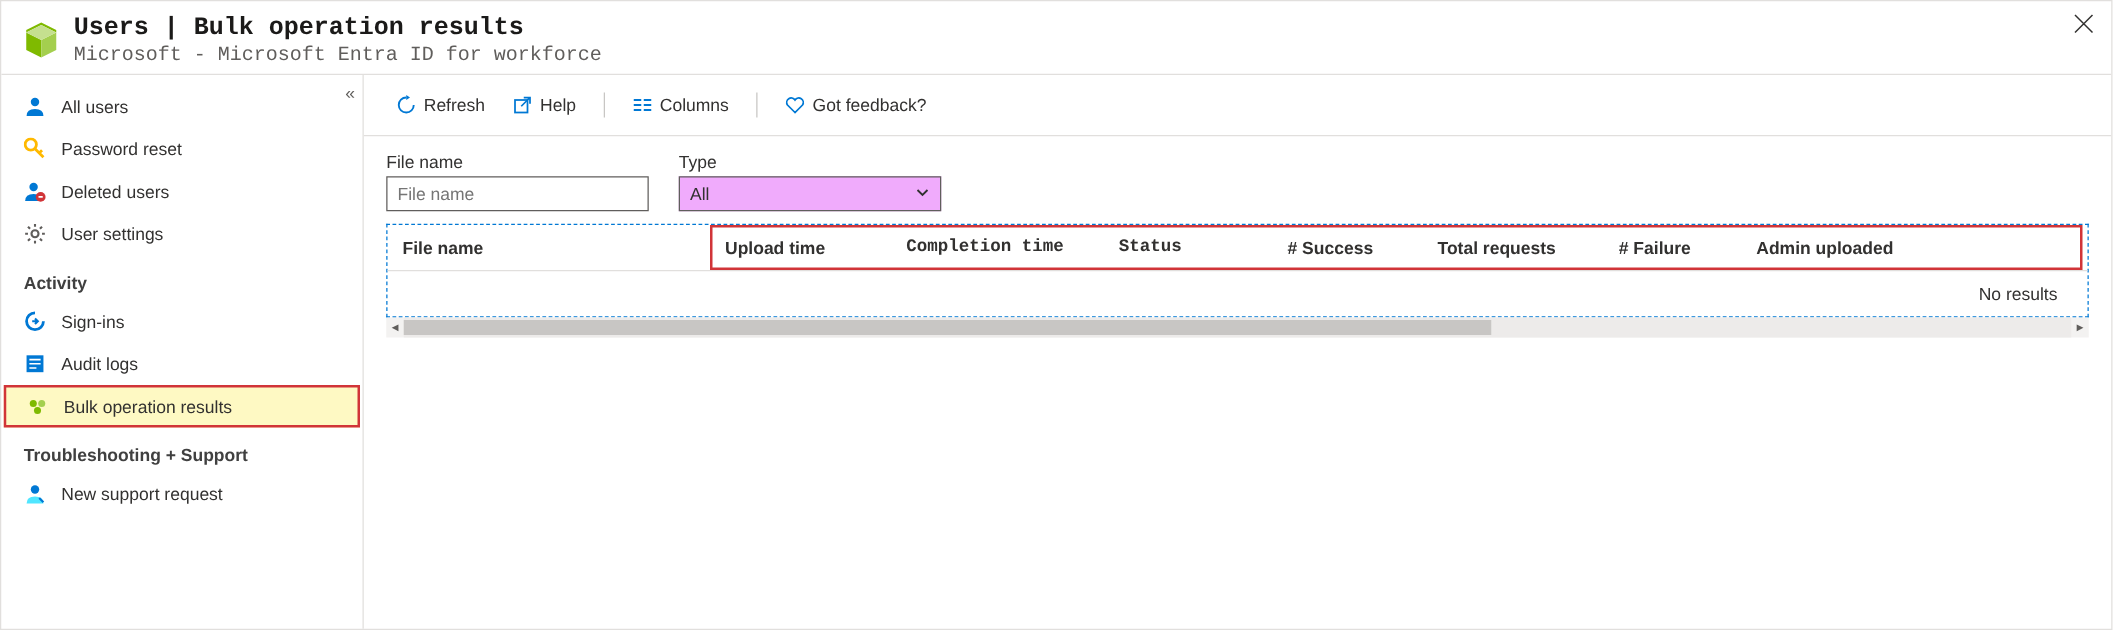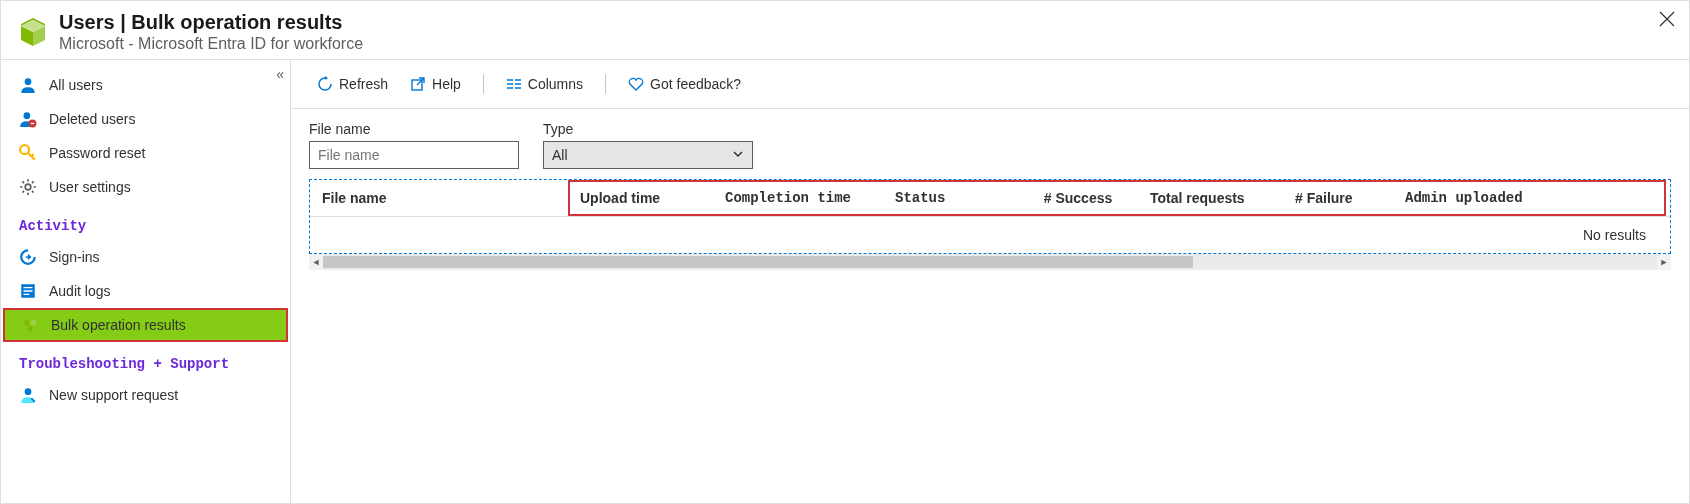--- a/index.html
+++ b/index.html
@@ -12,20 +12,21 @@
       height: 504px;
       overflow: hidden;
       border: 1px solid #e1dfdd;
     }
     .header {
       display: flex;
       align-items: center;
       padding: 10px 16px 6px 16px;
       border-bottom: 1px solid #e1dfdd;
       position: relative;
+      font-family: Liberation Mono, monospace;
     }
     .header-logo {
       width: 32px; height: 32px;
       margin-right: 10px;
     }
     .header-title { font-size: 20px; font-weight: 600; color: #1b1a19; }
     .header-subtitle { font-size: 16px; color: #605e5c; margin-top: 1px; }
     .header-close {
       position: absolute; right: 14px; top: 10px;
       font-size: 18px; cursor: pointer; color: #323130;
@@ -44,31 +45,30 @@
       position: absolute; top: 6px; right: 6px;
       font-size: 14px; color: #605e5c; cursor: pointer;
     }
     .nav-item {
       display: flex; align-items: center;
       padding: 8px 18px;
       cursor: pointer;
       gap: 12px;
     }
     .nav-item.selected {
-      background: #84cc16;
+      background: #fef9c3;
       border: 2px solid #d13438;
       margin: 0 2px;
       padding: 6px 16px;
     }
     .nav-icon { width: 18px; height: 18px; flex-shrink: 0; display:flex; align-items:center; justify-content:center; }
     .nav-section {
       font-weight: 600;
       padding: 14px 18px 6px 18px;
-      color: #6d28d9;
-      font-family: Liberation Mono, monospace;
+      color: #404040;
     }
     .main {
       flex: 1;
       display: flex;
       flex-direction: column;
     }
     .toolbar {
       display: flex; align-items: center;
       padding: 12px 18px;
       gap: 6px;
@@ -95,21 +95,21 @@
       border: 1px solid #605e5c;
       font-family: inherit;
       font-size: 14px;
     }
     .filter-select {
       width: 210px; height: 28px;
       border: 1px solid #605e5c;
       display: flex; align-items: center; justify-content: space-between;
       padding: 0 8px;
       cursor: pointer;
-      background: #e5e5e5;
+      background: #f0abfc;
     }
     .table-wrap {
       margin: 4px 18px 0 18px;
       border: 1px dashed #0078d4;
       position: relative;
     }
     .table-header {
       display: flex;
       border-bottom: 1px solid #e1dfdd;
       position: relative;
@@ -117,24 +117,24 @@
     .th {
       padding: 10px 12px;
       font-weight: 600;
       color: #323130;
       white-space: nowrap;
     }
     .th.file { width: 258px; }
     .th.upload { width: 145px; }
     .th.completion { width: 170px; font-family: Liberation Mono, monospace; }
     .th.status { width: 135px; font-family: Liberation Mono, monospace; }
-    .th.success { width: 120px; text-align: center; }
+    .th.success { width: 120px; }
     .th.failure { width: 110px; }
     .th.total { width: 145px; }
-    .th.admin { flex: 1; font-family: Liberation Mono, monospace; }
+    .th.admin { flex: 1; }
     .red-box {
       position: absolute;
       border: 2px solid #d13438;
       top: 0; bottom: 0;
       pointer-events: none;
     }
     .no-results {
       padding: 10px 24px;
       color: #323130;
       text-align: right;
@@ -196,36 +196,36 @@
           <svg viewBox="0 0 16 16">
             <circle cx="8" cy="5" r="3" fill="#0078d4"></circle>
             <path d="M2 15 Q2 10 8 10 Q14 10 14 15 Z" fill="#0078d4"></path>
           </svg>
         </span>
       <span>All users</span>
     </div>
     <div class="nav-item">
       <span class="nav-icon">
           <svg viewBox="0 0 16 16">
+            <circle cx="5" cy="5" r="4" fill="none" stroke="#ffb900" stroke-width="2"></circle>
+            <path d="M8 8 L14 14 M11 11 L13 9" stroke="#ffb900" stroke-width="2"></path>
+          </svg>
+        </span>
+      <span>Password reset</span>
+    </div>
+    <div class="nav-item">
+      <span class="nav-icon">
+          <svg viewBox="0 0 16 16">
             <circle cx="7" cy="5" r="3" fill="#0078d4"></circle>
             <path d="M1 15 Q1 10 7 10 Q13 10 13 15 Z" fill="#0078d4"></path>
             <circle cx="12" cy="12" r="3.5" fill="#d13438"></circle>
             <path d="M10.5 12 L13.5 12" stroke="#fff" stroke-width="1.2"></path>
           </svg>
         </span>
       <span>Deleted users</span>
-    </div>
-    <div class="nav-item">
-      <span class="nav-icon">
-          <svg viewBox="0 0 16 16">
-            <circle cx="5" cy="5" r="4" fill="none" stroke="#ffb900" stroke-width="2"></circle>
-            <path d="M8 8 L14 14 M11 11 L13 9" stroke="#ffb900" stroke-width="2"></path>
-          </svg>
-        </span>
-      <span>Password reset</span>
     </div>
     <div class="nav-item">
       <span class="nav-icon">
           <svg viewBox="0 0 16 16">
             <circle cx="8" cy="8" r="2.5" fill="none" stroke="#605e5c" stroke-width="1.5"></circle>
             <path d="M8 1 L8 3 M8 13 L8 15 M1 8 L3 8 M13 8 L15 8 M3 3 L4.5 4.5 M11.5 11.5 L13 13 M3 13 L4.5 11.5 M11.5 4.5 L13 3" stroke="#605e5c" stroke-width="1.5"></path>
           </svg>
         </span>
       <span>User settings</span>
     </div>

